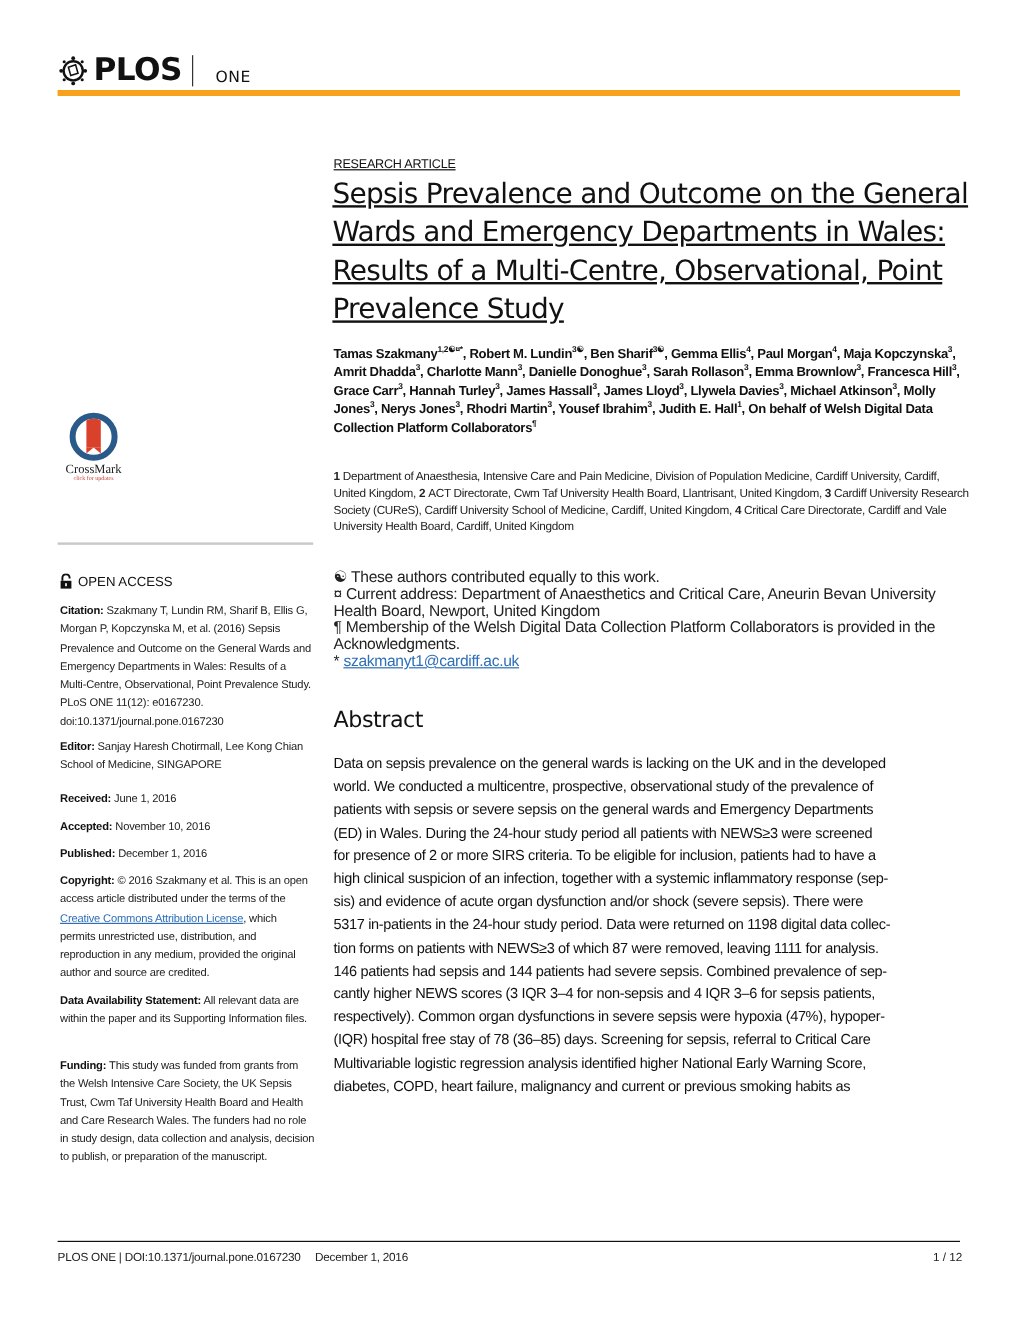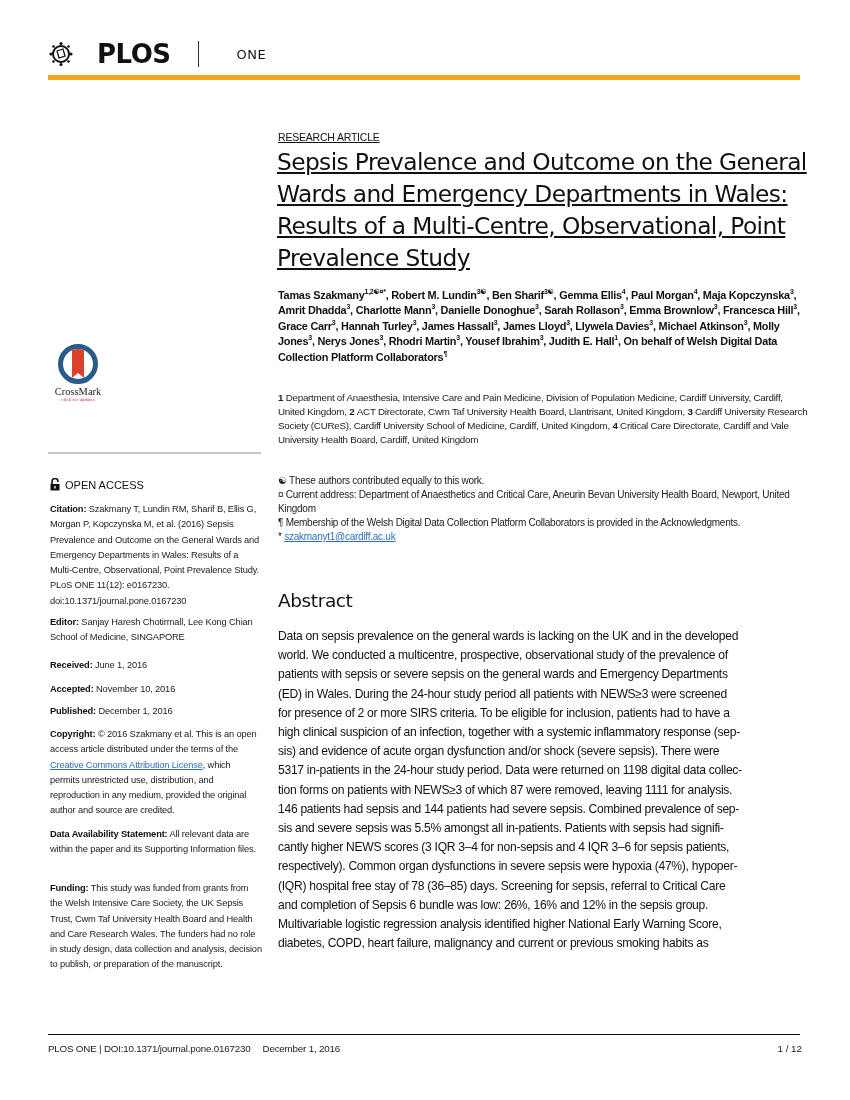--- a/index.html
+++ b/index.html
@@ -1,19 +1,19 @@
 <!DOCTYPE html>
 <html><head>
   <meta charset="utf-8">
   <style>
     * { margin: 0; padding: 0; box-sizing: border-box; }
     html, body { width: 850px; height: 1100px; background: #ffffff; overflow: hidden; }
     body { position: relative; font-family: "Liberation Sans", sans-serif; color: #111; }
 
-    .header { position: absolute; left: 48px; top: 36px; height: 36px; display: flex; align-items: center; gap: 19px; }
+    .header { position: absolute; left: 48px; top: 36px; height: 36px; display: flex; align-items: flex-end; }
     .logo-mark { width: 26px; height: 26px; margin-right: 4px; }
     .logo-plos { font-family: "DejaVu Sans", sans-serif; font-weight: bold; font-size: 26px; letter-spacing: -0.5px; color: #111; line-height: 1; }
     .logo-sep { width: 1px; height: 26px; background: #333; margin: 0 8px 0 8px; }
     .logo-one { font-family: "DejaVu Sans", sans-serif; font-size: 13px; letter-spacing: 0.5px; color: #111; margin-left: 11px; }
     .orange-bar { position: absolute; left: 48px; top: 75px; width: 752px; height: 5px; background: #f7a21c; }
     .crossmark { position: absolute; left: 48px; top: 344px; width: 60px; text-align: center; }
     .crossmark-circle { width: 40px; height: 40px; border-radius: 50%; border: 5px solid #2a5a8a; margin: 0 auto; position: relative; overflow: hidden; background: #fff; }
     .crossmark-ribbon { position: absolute; left: 9px; top: 0; width: 12px; height: 24px; background: #d9412b; }
     .crossmark-ribbon:after { content: ""; position: absolute; left: 0; bottom: -5px; border-left: 6px solid #d9412b; border-right: 6px solid #d9412b; border-bottom: 5px solid transparent; }
     .crossmark-label { font-family: "Liberation Serif", serif; font-size: 10.5px; color: #222; margin-top: 2px; }
@@ -26,21 +26,21 @@
 
     .side-block { position: absolute; left: 50px; width: 212px; font-family: "Liberation Sans", sans-serif; font-size: 9.3px; line-height: 15.3px; color: #222; letter-spacing: -0.15px; }
     .side-block b { font-weight: bold; color: #111; }
     .link { color: #2e6fb8; text-decoration: underline; }
     .article-type { position: absolute; left: 278px; top: 131px; font-size: 10.5px; letter-spacing: -0.2px; color: #111; text-decoration: underline; }
     .title { position: absolute; left: 277px; top: 146px; width: 530px; font-family: "DejaVu Sans", sans-serif; font-size: 23.3px; line-height: 32px; color: #111; letter-spacing: -0.6px; text-decoration: underline; }
     .authors { position: absolute; left: 278px; top: 288px; width: 530px; font-family: "Liberation Sans", sans-serif; font-weight: bold; font-size: 10.9px; line-height: 15.4px; color: #111; letter-spacing: -0.25px; }
     .authors sup { font-size: 7px; line-height: 0; }
     .affil { position: absolute; left: 278px; top: 391px; width: 530px; font-size: 9.8px; line-height: 14px; color: #222; letter-spacing: -0.25px; }
     .affil b { font-weight: bold; }
-    .notes { position: absolute; left: 278px; top: 474px; width: 530px; font-size: 10px; line-height: 14px; color: #222; letter-spacing: -0.25px; }
+    .notes { position: absolute; left: 278px; top: 474px; width: 530px; font-size: 13px; line-height: 14px; color: #222; letter-spacing: -0.25px; }
     .note-line { display: block; }
 
     .abstract-heading { position: absolute; left: 278px; top: 590px; font-family: "DejaVu Sans", sans-serif; font-size: 18.5px; color: #111; letter-spacing: -0.4px; }
     .abstract-body { position: absolute; left: 278px; top: 627px; width: 524px; font-size: 12.1px; line-height: 19.2px; color: #111; letter-spacing: -0.28px; }
     .abstract-line { display: block; white-space: nowrap; }
 
     .footer-rule { position: absolute; left: 48px; top: 1034px; width: 752px; height: 1px; background: #111; }
     .footer-left { position: absolute; left: 48px; top: 1043px; font-size: 9.8px; color: #222; letter-spacing: -0.2px; }
     .footer-left span + span { margin-left: 12px; }
     .footer-right { position: absolute; right: 48px; top: 1043px; font-size: 9.8px; color: #222; }
@@ -147,25 +147,23 @@
   <span class="abstract-line">Data on sepsis prevalence on the general wards is lacking on the UK and in the developed</span>
   <span class="abstract-line">world. We conducted a multicentre, prospective, observational study of the prevalence of</span>
   <span class="abstract-line">patients with sepsis or severe sepsis on the general wards and Emergency Departments</span>
   <span class="abstract-line">(ED) in Wales. During the 24-hour study period all patients with NEWS≥3 were screened</span>
   <span class="abstract-line">for presence of 2 or more SIRS criteria. To be eligible for inclusion, patients had to have a</span>
   <span class="abstract-line">high clinical suspicion of an infection, together with a systemic inflammatory response (sep-</span>
   <span class="abstract-line">sis) and evidence of acute organ dysfunction and/or shock (severe sepsis). There were</span>
   <span class="abstract-line">5317 in-patients in the 24-hour study period. Data were returned on 1198 digital data collec-</span>
   <span class="abstract-line">tion forms on patients with NEWS≥3 of which 87 were removed, leaving 1111 for analysis.</span>
   <span class="abstract-line">146 patients had sepsis and 144 patients had severe sepsis. Combined prevalence of sep-</span>
-  <span class="abstract-line">sis and severe sepsis was 5.5% amongst all in-patients. Patients with sepsis had signifi-</span>
   <span class="abstract-line">cantly higher NEWS scores (3 IQR 3–4 for non-sepsis and 4 IQR 3–6 for sepsis patients,</span>
   <span class="abstract-line">respectively). Common organ dysfunctions in severe sepsis were hypoxia (47%), hypoper-</span>
   <span class="abstract-line">(IQR) hospital free stay of 78 (36–85) days. Screening for sepsis, referral to Critical Care</span>
-  <span class="abstract-line">and completion of Sepsis 6 bundle was low: 26%, 16% and 12% in the sepsis group.</span>
   <span class="abstract-line">Multivariable logistic regression analysis identified higher National Early Warning Score,</span>
   <span class="abstract-line">diabetes, COPD, heart failure, malignancy and current or previous smoking habits as</span>
 </div>
 
 <div class="footer-rule"></div>
 <div class="footer-left">
   <span>PLOS ONE | DOI:10.1371/journal.pone.0167230</span><span>December 1, 2016</span>
 </div>
 <div class="footer-right">1 / 12</div>
 

